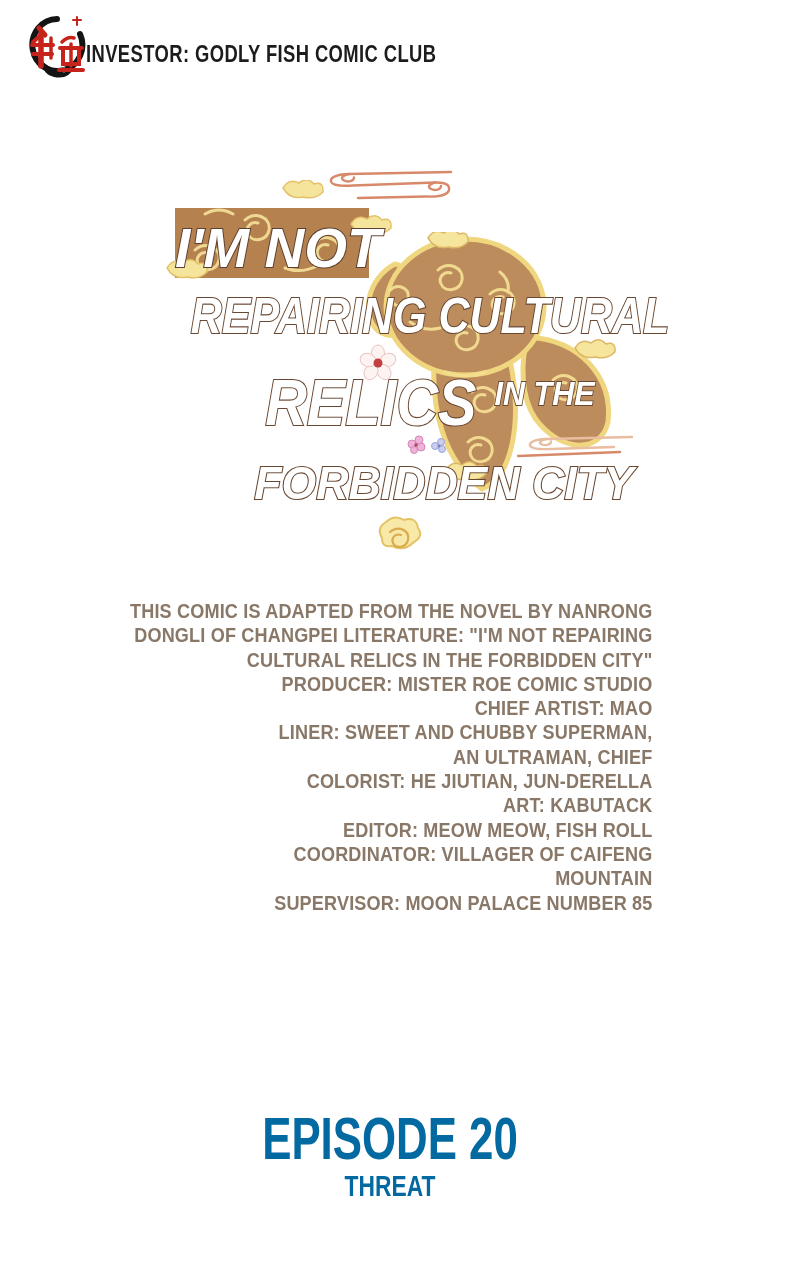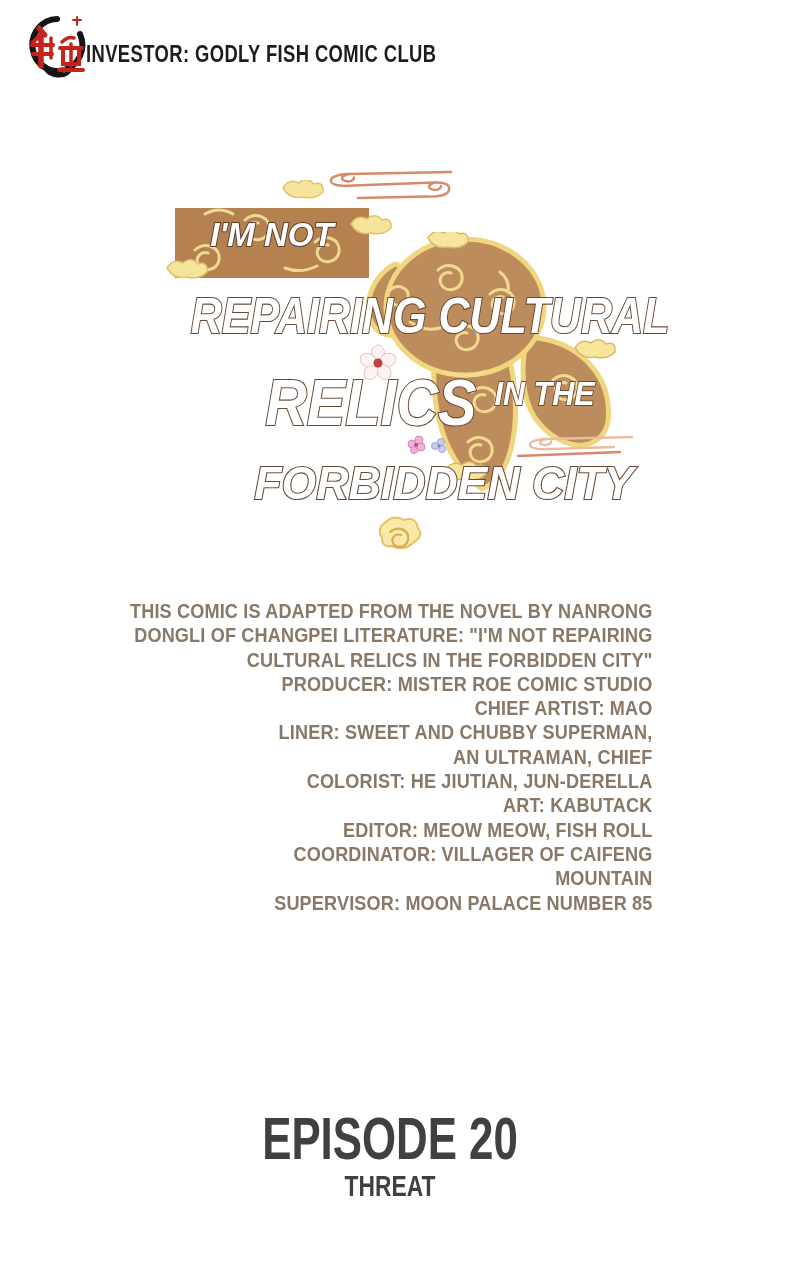--- a/index.html
+++ b/index.html
@@ -15,38 +15,38 @@
   .hat{position:absolute;left:350px;top:232px;width:270px;height:262px;}
   .scroll-top{position:absolute;left:318px;top:166px;width:136px;height:38px;}
   .scroll-right{position:absolute;left:516px;top:432px;width:120px;height:32px;}
   .imnot-svg{position:absolute;left:165px;top:180px;width:240px;height:112px;}
   .flower-white{position:absolute;left:358px;top:344px;width:40px;height:40px;}
   .flower-pink{position:absolute;left:402px;top:432px;width:48px;height:28px;}
   .cloud-small{position:absolute;left:372px;top:512px;width:52px;height:44px;}
 
   .script{font-family:"Liberation Sans",sans-serif;font-weight:bold;font-style:italic;color:#ffffff;
           -webkit-text-stroke:2.2px #684832;paint-order:stroke fill;white-space:nowrap;}
-  .imnot-text{position:absolute;left:175px;top:216px;width:194px;text-align:center;font-size:33px;
+  .imnot-text{position:absolute;left:175px;top:216px;width:194px;text-align:center;font-size:55px;
               -webkit-text-stroke:2px #5d4130;}
   .t-line2{position:absolute;left:30px;top:287px;width:800px;text-align:center;font-size:50px;
            transform:scaleX(0.86);transform-origin:center top;}
   .t-line3{position:absolute;left:30px;top:366px;width:800px;text-align:center;
            transform:scaleX(0.90);transform-origin:center top;}
   .t-line3 .big{font-size:64px;}
   .t-line3 .small{font-size:34px;position:relative;top:-20px;margin-left:20px;-webkit-text-stroke:1.8px #684832;}
   .t-line4{position:absolute;left:44px;top:456px;width:800px;text-align:center;font-size:46px;
            transform:scaleX(0.97);transform-origin:center top;}
 
   
   .credits{position:absolute;left:130px;top:599px;text-align:right;}
   .credit-line{font-size:21px;font-weight:bold;color:#897767;line-height:24.3px;white-space:nowrap;
                transform:scaleX(0.86);transform-origin:left top;letter-spacing:0.2px;}
 
   
-  .episode{position:absolute;left:0;top:1110px;width:780px;text-align:center;color:#404040;}
+  .episode{position:absolute;left:0;top:1110px;width:780px;text-align:center;color:#0369a1;}
   .episode-title{font-size:60px;font-weight:bold;white-space:nowrap;transform:scaleX(0.73);
                  transform-origin:center top;line-height:58px;}
   .episode-subtitle{font-size:30px;font-weight:bold;white-space:nowrap;transform:scaleX(0.76);
                     transform-origin:center top;line-height:32px;margin-top:2px;}
 </style>
 </head>
 <body>
 
 <div class="page">
 

